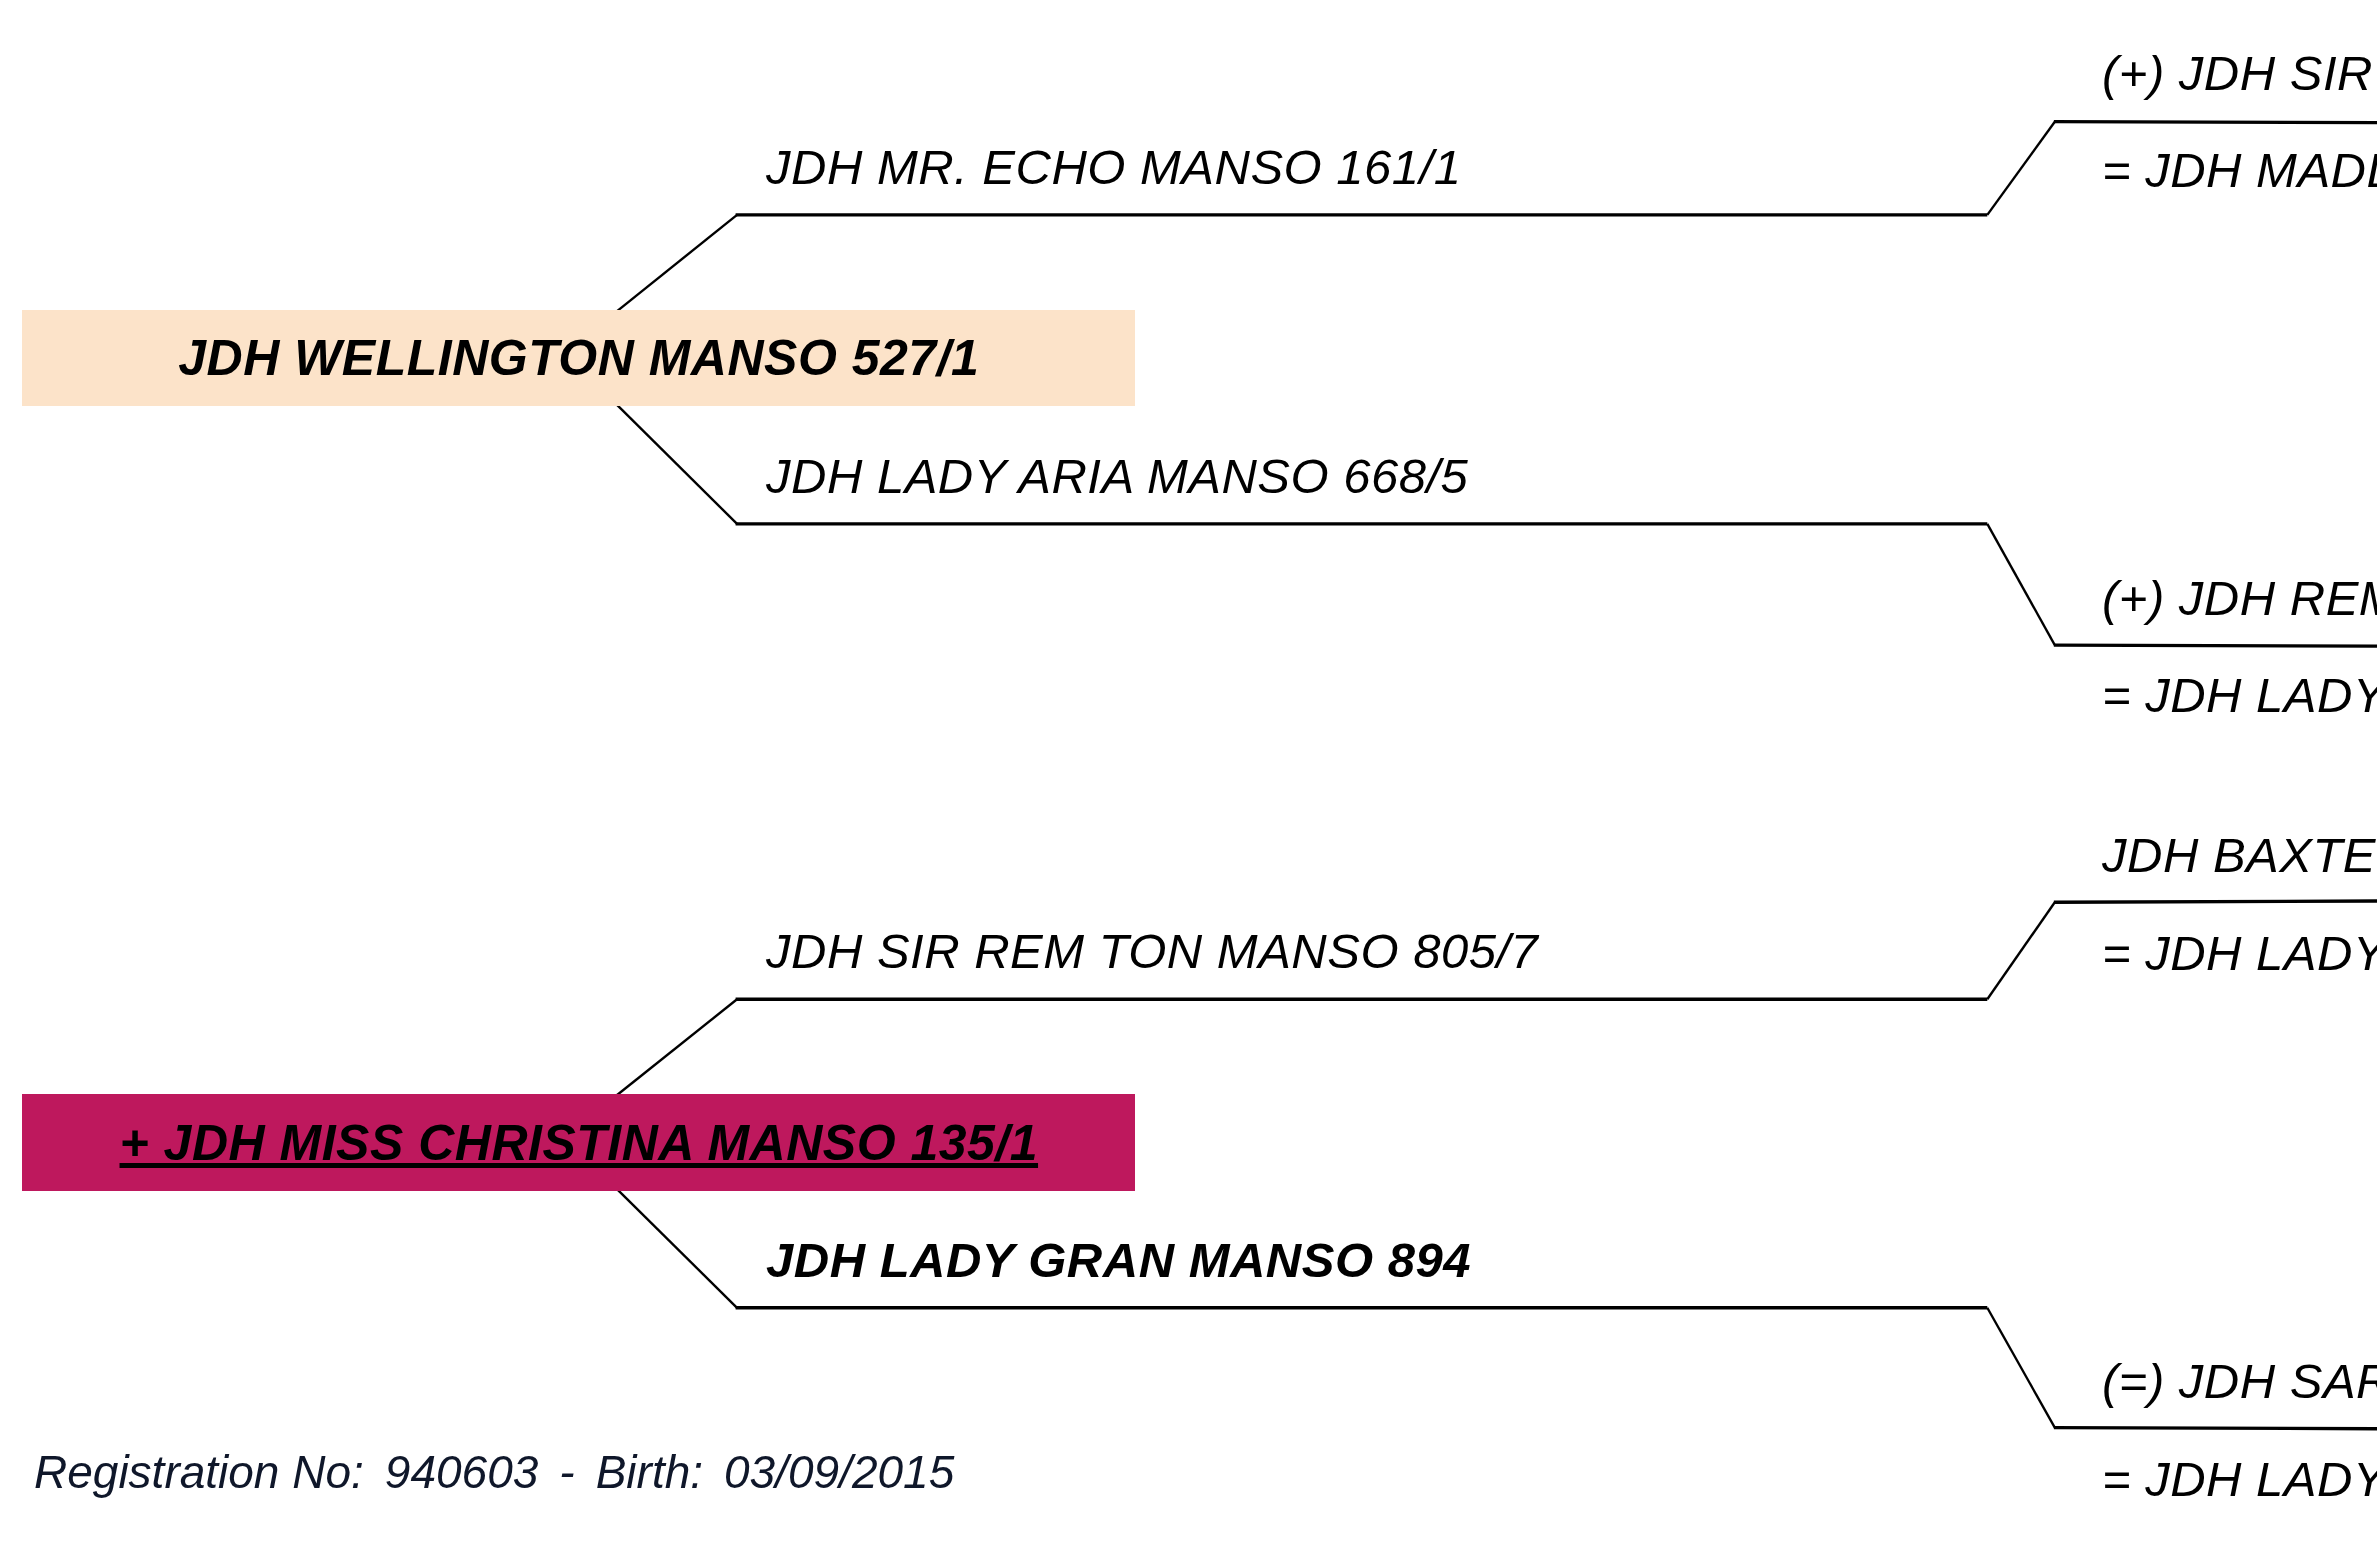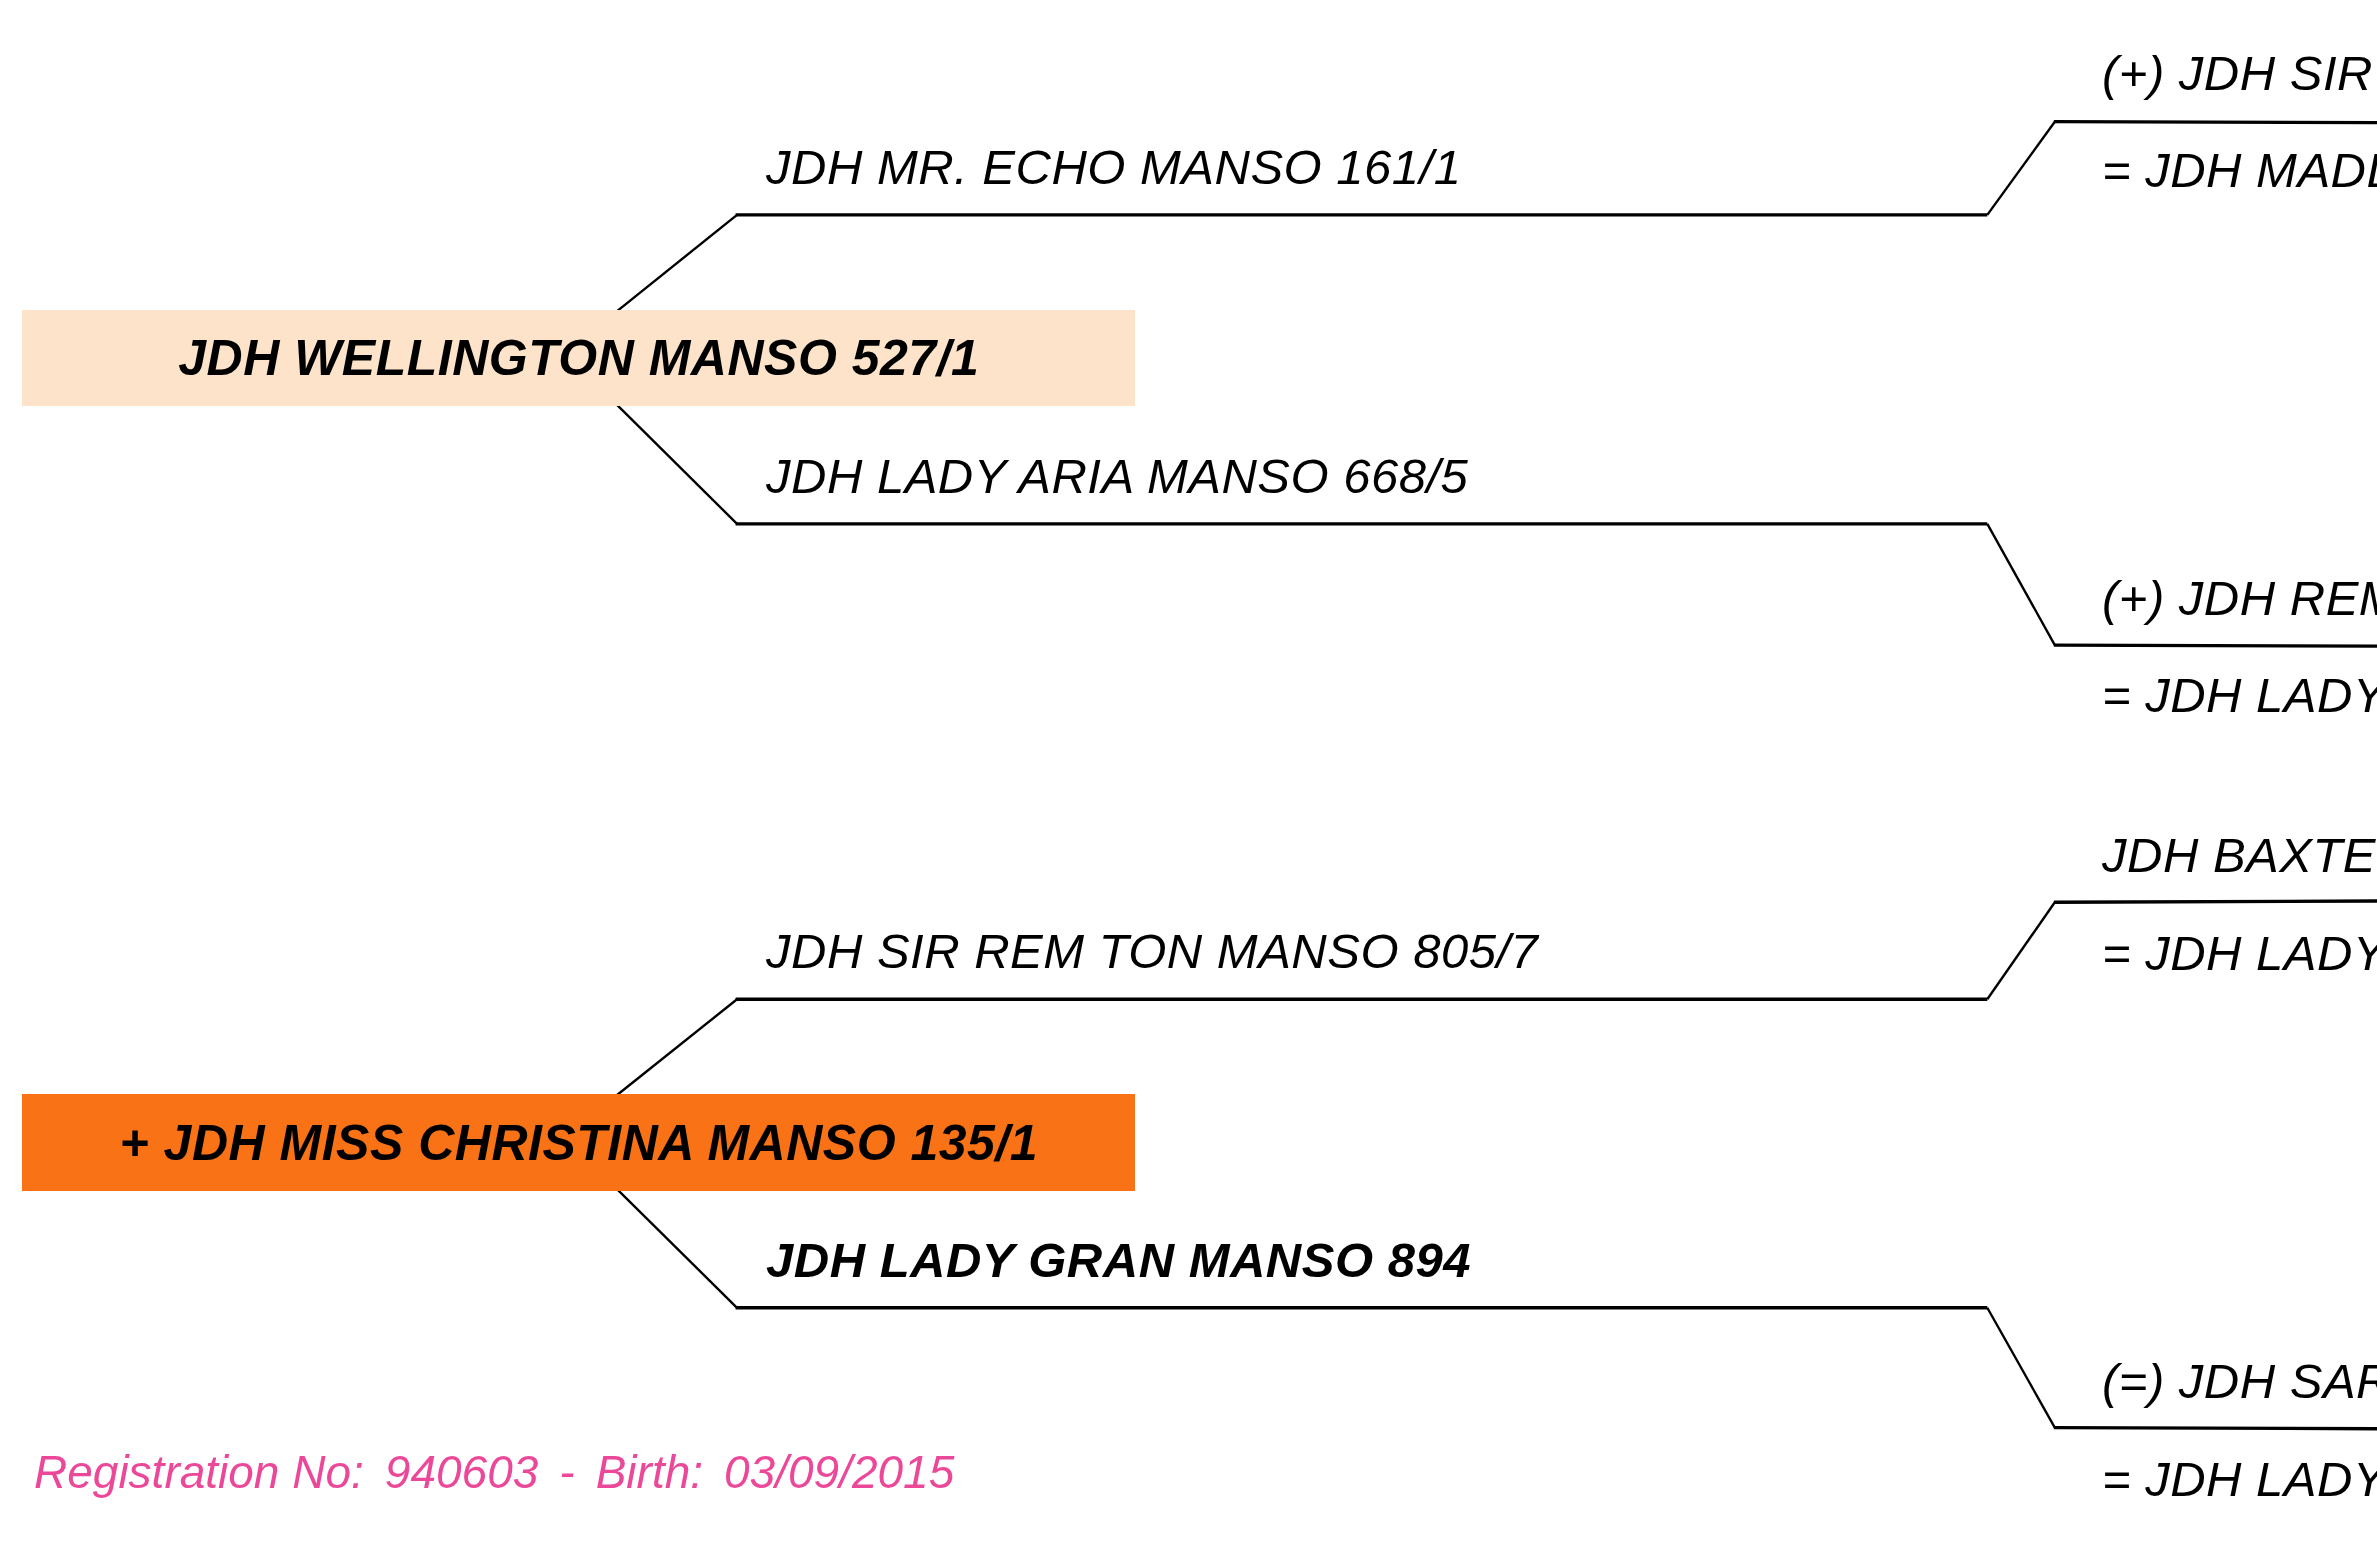--- a/index.html
+++ b/index.html
@@ -65,21 +65,21 @@
 
   #footer {
     position: absolute;
     left: 34px;
     top: 1449px;
     display: flex;
     gap: 21px;
     font-style: italic;
     font-size: 46px;
     line-height: 1;
-    color: #ec4899;
+    color: #0f172a;
     white-space: nowrap;
   }
 </style>
 </head>
 <body>
 
 <div id="canvas">
 
   <svg id="connectors" viewBox="0 0 6455 3250" xmlns="http://www.w3.org/2000/svg">
 
@@ -101,21 +101,21 @@
     <line x1="4180" y1="452" x2="4322" y2="256" stroke="#000" stroke-width="5"></line>
     <line x1="4180" y1="1102" x2="4322" y2="1357" stroke="#000" stroke-width="5"></line>
     <line x1="4180" y1="2102" x2="4322" y2="1898" stroke="#000" stroke-width="5"></line>
     <line x1="4180" y1="2751" x2="4322" y2="3003" stroke="#000" stroke-width="5"></line>
   </svg>
 
   <div id="sire-box" class="node-box" style="background:#FCE3C9;">
     <span class="name">JDH WELLINGTON MANSO 527/1</span>
   </div>
 
-  <div id="dam-box" class="node-box" style="background:#f97316;">
+  <div id="dam-box" class="node-box" style="background:#be185d;text-decoration:underline;">
     <span class="name">+ JDH MISS CHRISTINA MANSO 135/1</span>
   </div>
 
   <div id="name-sire-sire" class="name">JDH MR. ECHO MANSO 161/1</div>
   <div id="name-sire-dam" class="name">JDH LADY ARIA MANSO 668/5</div>
   <div id="name-dam-sire" class="name">JDH SIR REM TON MANSO 805/7</div>
   <div id="name-dam-dam" class="name">JDH LADY GRAN MANSO 894</div>
 
   <div id="name-sire-sire-sire" class="name">(+) JDH SIR LIBERTY MANSO 847/5</div>
   <div id="name-sire-sire-dam" class="name">= JDH MADDIE REM MANSO 28/1</div>

